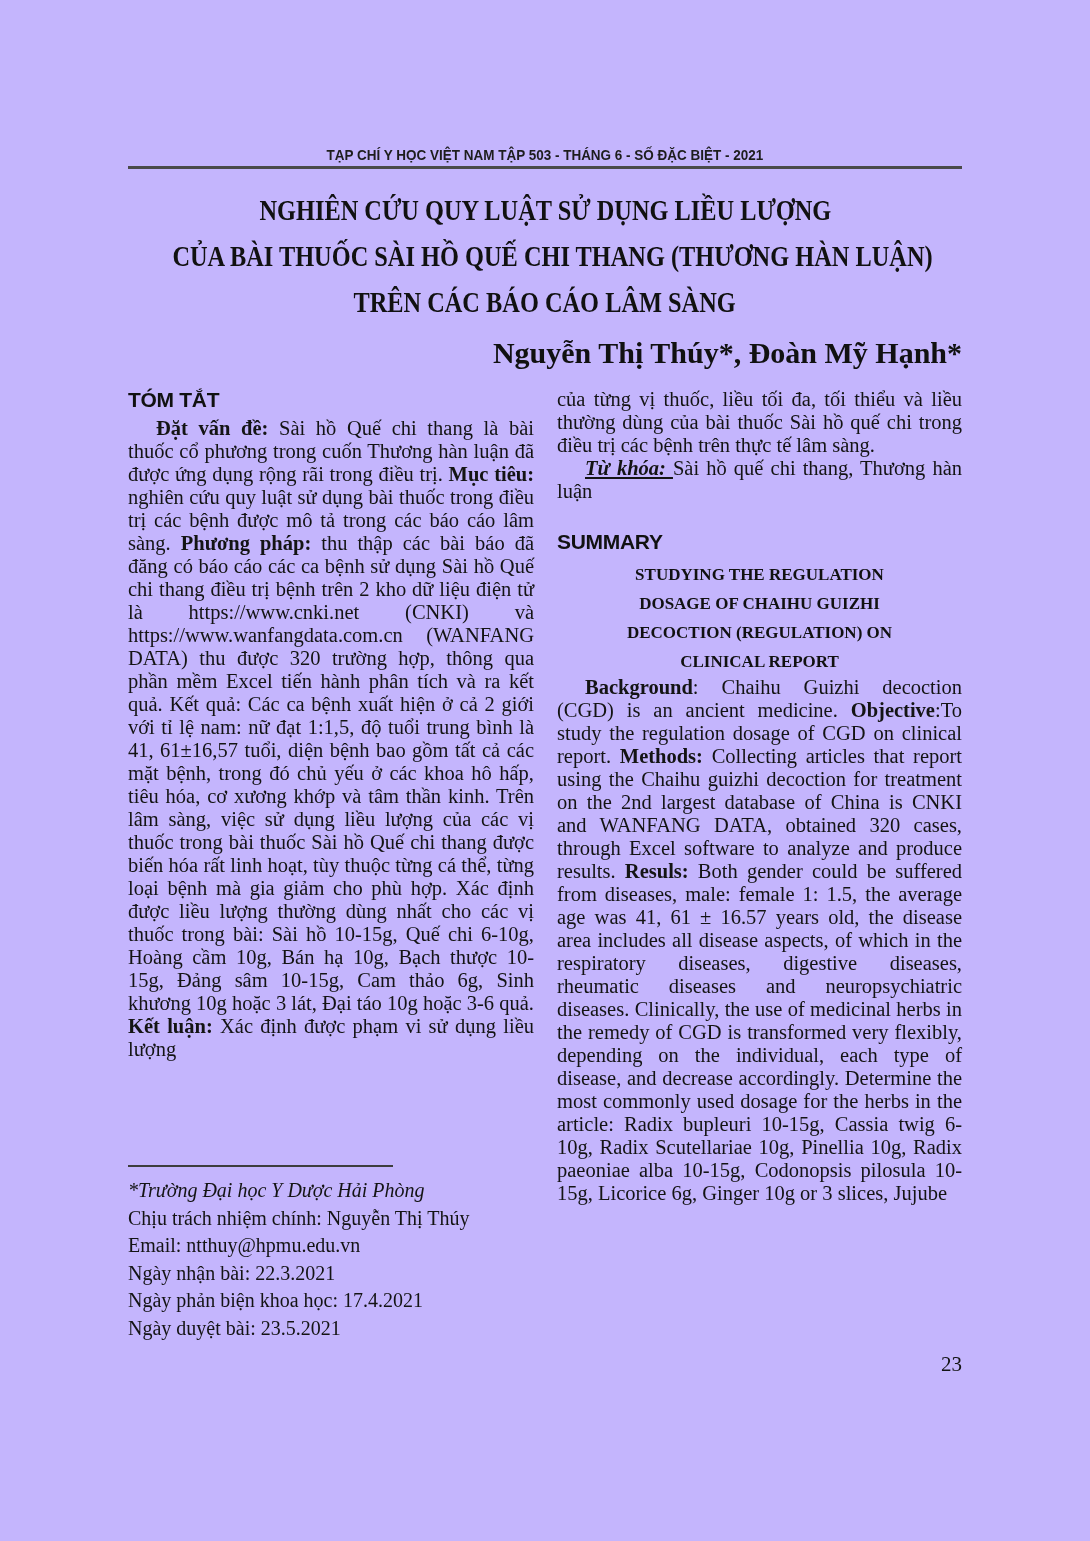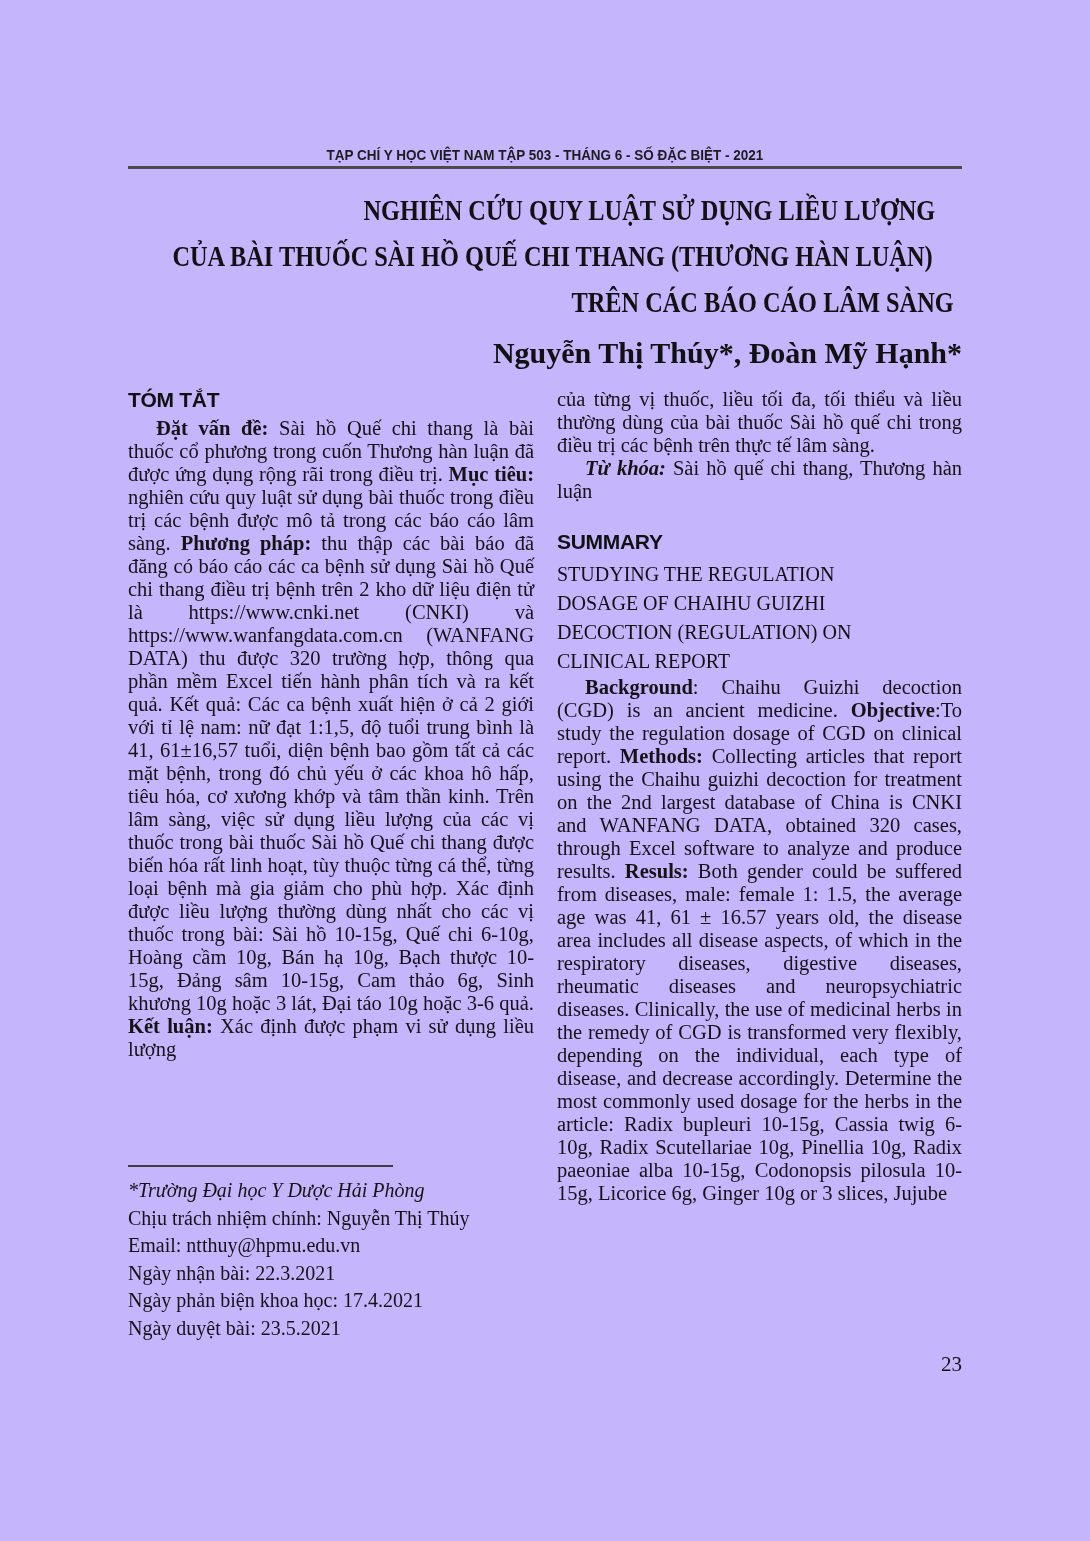--- a/index.html
+++ b/index.html
@@ -12,21 +12,21 @@
   .running-header { position:absolute; top:146px; left:128px; width:834px; text-align:center; }
   .running-header .cond {
     display:inline-block; white-space:nowrap;
     font-family:"Liberation Sans", sans-serif; font-weight:700; font-size:15.5px;
     transform:scaleX(0.87); transform-origin:50% 50%; color:#1d1d1d;
   }
   .header-rule { position:absolute; top:166px; left:128px; width:834px; height:3px; background:#4a4a4a; }
 
   
   .article-title { position:absolute; top:194px; left:100px; width:890px; }
-  .title-line { text-align:right; height:46px; }
+  .title-line { text-align:center; height:46px; }
   .title-line .cond {
     display:inline-block; white-space:nowrap;
     font-family:"Liberation Serif", serif; font-weight:700; font-size:29px;
     transform:scaleX(0.84); transform-origin:50% 50%; color:#111;
   }
 
   .authors {
     position:absolute; top:336px; left:128px; width:834px; text-align:right;
     font-weight:700; font-size:30px; color:#111;
   }
@@ -40,24 +40,24 @@
     font-family:"Liberation Sans", sans-serif; font-weight:700; font-size:21px;
     letter-spacing:-0.3px; margin:0 0 5px 0; color:#111;
   }
   .summary-gap { margin-top:27px; margin-bottom:6px; }
 
   .para {
     margin:0; font-size:20.5px; line-height:23px; text-align:justify; color:#141414;
   }
   .indent { text-indent:28px; }
   .rb  { font-weight:700; }
-  .rbi { font-weight:700; font-style:italic; }
+  .rbi { font-weight:700; font-style:italic;text-decoration:underline; }
 
   .summary-title {
-    font-weight:400; font-size:20px; line-height:29px; text-align:left; color:#111;
+    font-weight:700; font-size:17px; line-height:29px; text-align:center; color:#111;
   }
 
   
   .footnote { position:absolute; top:1165px; left:128px; width:406px; }
   .fn-rule { width:265px; height:2px; background:#3d3d3d; margin:0 0 10px 0; }
   .fn-line { font-size:20px; line-height:27.5px; color:#141414; }
   .fn-italic { font-style:italic; }
 
   .page-number {
     position:absolute; top:1352px; left:128px; width:834px; text-align:right;

